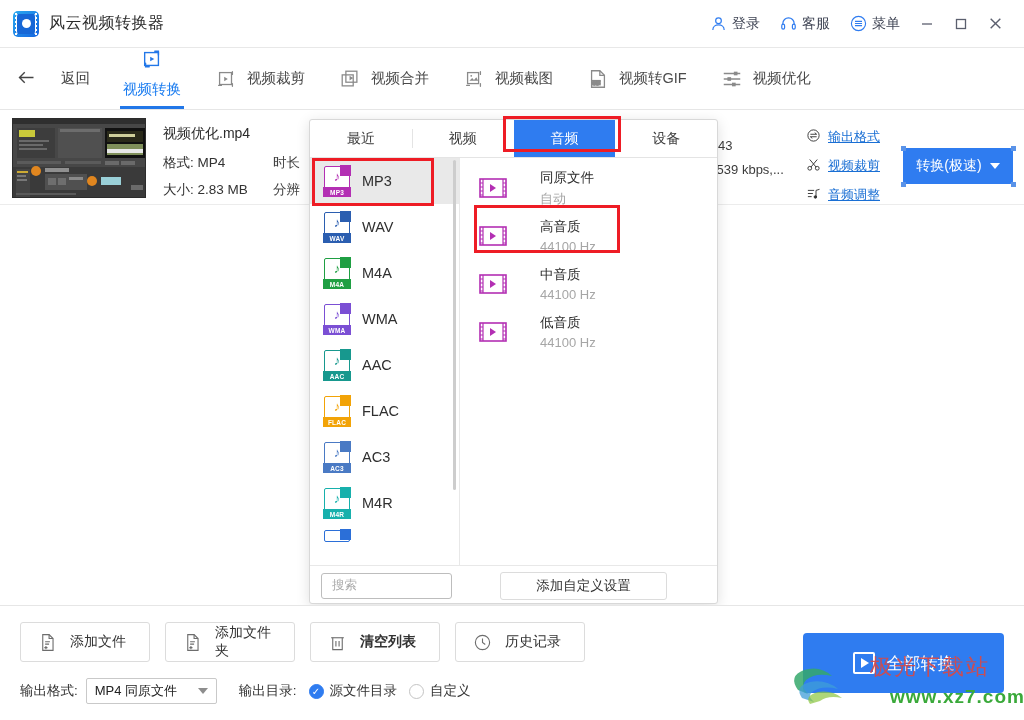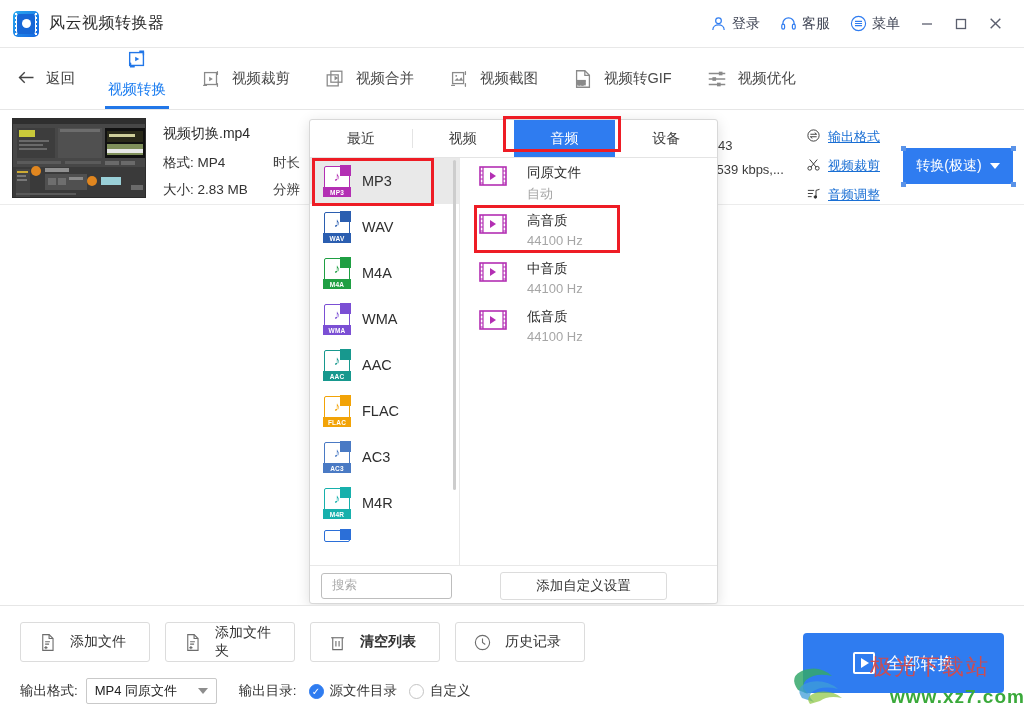--- a/index.html
+++ b/index.html
@@ -42,21 +42,21 @@
   .winbtn { width:34px; height:48px; display:flex;align-items:center;justify-content:center;
             color:#5b5f6e; }
   .winbtn:last-child { margin-right:12px; }
 
   
   .navbar {
     position:absolute; left:0; top:48px; width:1024px; height:62px;
     background:#fff; border-bottom:1px solid #e6e6e6;
     display:flex; align-items:center;
   }
-  .back-btn { display:flex; align-items:center; gap:9px; margin-left:16px;
+  .back-btn { display:flex; align-items:center; gap:24px; margin-left:16px;
               font-size:14.5px; color:#3a3a3a; }
   .nav-tabs { display:flex; align-items:center; margin-left:16px; height:100%; }
   .nav-tab { position:relative; display:flex; align-items:center; gap:10px;
              padding:0 17px; height:100%; font-size:14.5px; color:#4a4a4a; }
   .nav-tab.active { color:#1a7cf0;flex-direction:column; }
   .nav-tab.active .u { position:absolute; left:14px; right:14px; bottom:0; height:3px;
                        background:#2277e8; }
   .nav-ico { width:22px; height:22px; display:block; }
 
   
@@ -113,21 +113,21 @@
   .fileico .fold { position:absolute; right:-1px; top:-1px; width:11px; height:11px; }
   .fileico .note { position:absolute; left:0; right:0; top:4px; text-align:center;
                    font-size:13px; line-height:1; }
   .fileico .tag { position:absolute; left:-1px; right:-1px; bottom:-1px; height:10px;
                   font-size:6.5px; color:#fff; display:flex; align-items:center;
                   justify-content:center; font-weight:bold; letter-spacing:.2px; }
   .fmt-scrollbar { position:absolute; right:3px; top:2px; width:3px; height:330px;
                    background:#cdcdcd; border-radius:2px; }
 
   .qlist { flex:1; padding-top:6px; position:relative; }
-  .q-item { height:48px; display:flex; align-items:flex-start; gap:19px; padding-left:18px; }
+  .q-item { height:48px; display:flex; align-items:center; gap:32px; padding-left:18px; }
   .q-ico { width:30px; height:24px; flex:0 0 30px; }
   .q-txt .t1 { font-size:13.5px; color:#2c2c2c; }
   .q-txt .t2 { font-size:13px; color:#a6a6a6; margin-top:3px; }
 
   .popup-foot { height:40px; border-top:1px solid #e8e8e8; display:flex; align-items:center; }
   .searchbox { width:131px; height:26px; margin-left:11px; border:1px solid #bdbdbd;
                border-radius:3px; display:flex; align-items:center; padding-left:10px;
                font-size:12.5px; color:#aaa; }
   .addcustom { margin-left:48px; width:167px; height:28px; border:1px solid #dcdcdc;
                border-radius:3px; display:flex; align-items:center; justify-content:center;
@@ -350,21 +350,21 @@
         <rect x="45" y="59" width="8" height="7" fill="#6e6e6e"></rect>
         <rect x="56" y="58" width="14" height="3" fill="#8a8a8a"></rect>
         <circle cx="79" cy="62" r="5" fill="#e0861f"></circle>
         <rect x="88" y="58" width="20" height="8" fill="#9ad0d8"></rect>
         <rect x="118" y="66" width="12" height="5" fill="#6a6a6a"></rect>
         <rect x="3" y="74" width="60" height="2" fill="#5a5a5a"></rect>
       </svg>
     </div>
 
     <div class="finfo">
-      <div class="fname">视频切换.mp4</div>
+      <div class="fname">视频优化.mp4</div>
       <div class="frow2">
         <div class="fcol1">
           <div class="fline"><span>格式:</span>
             <span>MP4</span></div>
           <div class="fline"><span>大小:</span>
             <span>2.83 MB</span></div>
         </div>
         <div class="fcol2">
           <div class="fline">时长</div>
           <div class="fline">分辨</div>

